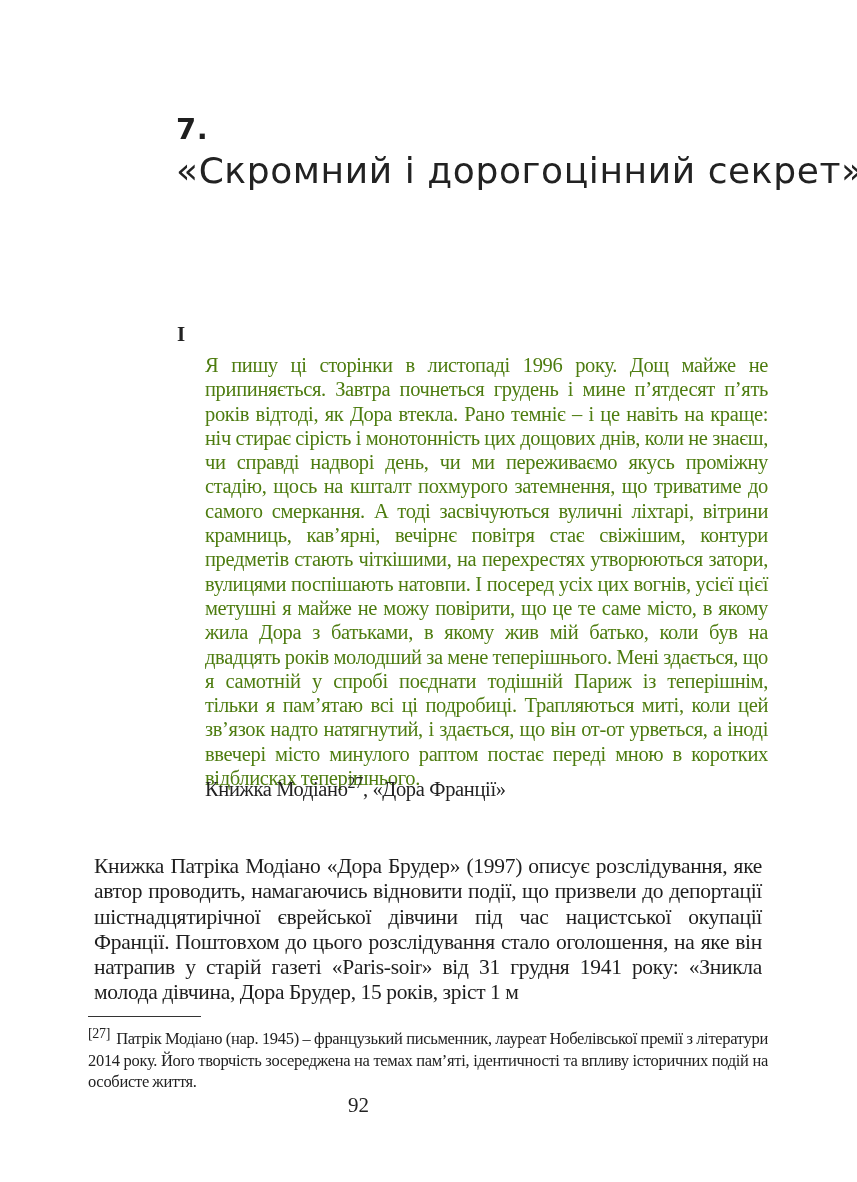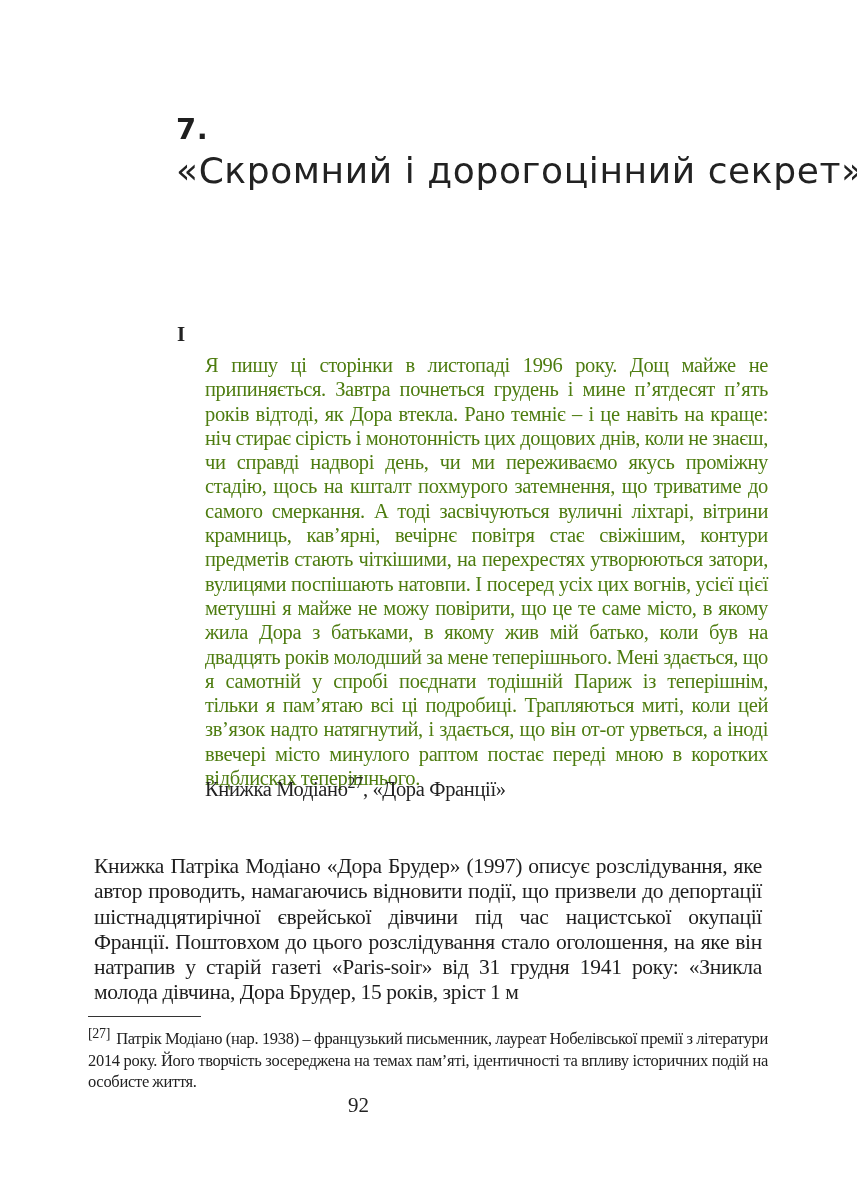--- a/index.html
+++ b/index.html
@@ -70,15 +70,15 @@
 <div class="epigraph">
   <p>Я пишу ці сторінки в листопаді 1996 року. Дощ майже не припиняється. Завтра почнеться грудень і мине п’ятдесят п’ять років відтоді, як Дора втекла. Рано темніє – і це навіть на краще: ніч стирає сірість і монотонність цих дощових днів, коли не знаєш, чи справді надворі день, чи ми переживаємо якусь проміжну стадію, щось на кшталт похмурого затемнення, що триватиме до самого смеркання. А тоді засвічуються вуличні ліхтарі, вітрини крамниць, кав’ярні, вечірнє повітря стає свіжішим, контури предметів стають чіткішими, на перехрестях утворюються затори, вулицями поспішають натовпи. І посеред усіх цих вогнів, усієї цієї метушні я майже не можу повірити, що це те саме місто, в якому жила Дора з батьками, в якому жив мій батько, коли був на двадцять років молодший за мене теперішнього. Мені здається, що я самотній у спробі поєднати тодішній Париж із теперішнім, тільки я пам’ятаю всі ці подробиці. Трапляються миті, коли цей зв’язок надто натягнутий, і здається, що він от-от урветься, а іноді ввечері місто минулого раптом постає переді мною в коротких відблисках теперішнього.</p>
 </div>
 <div class="epigraph-source"><span>Книжка Модіано</span><sup>27</sup><span>, «Дора Франції»</span></div>
 
 <div class="body-text">
   <p>Книжка Патріка Модіано «Дора Брудер» (1997) описує розслідування, яке автор проводить, намагаючись відновити події, що призвели до депортації шістнадцятирічної єврейської дівчини під час нацистської окупації Франції. Поштовхом до цього розслідування стало оголошення, на яке він натрапив у старій газеті «Paris-soir» від 31 грудня 1941 року: «Зникла молода дівчина, Дора Брудер, 15 років, зріст 1 м</p>
 </div>
 
 <div class="footnote-rule"></div>
-<div class="footnote"><span class="fn-mark">[27]</span><span>Патрік Модіано (нар. 1938) – французький письменник, лауреат Нобелівської премії з літератури 2014 року. Його творчість зосереджена на темах пам’яті, ідентичності та впливу історичних подій на особисте життя.</span></div>
+<div class="footnote"><span class="fn-mark">[27]</span><span>Патрік Модіано (нар. 1945) – французький письменник, лауреат Нобелівської премії з літератури 2014 року. Його творчість зосереджена на темах пам’яті, ідентичності та впливу історичних подій на особисте життя.</span></div>
 
 <div class="page-number">92</div>
 
 </body></html>

